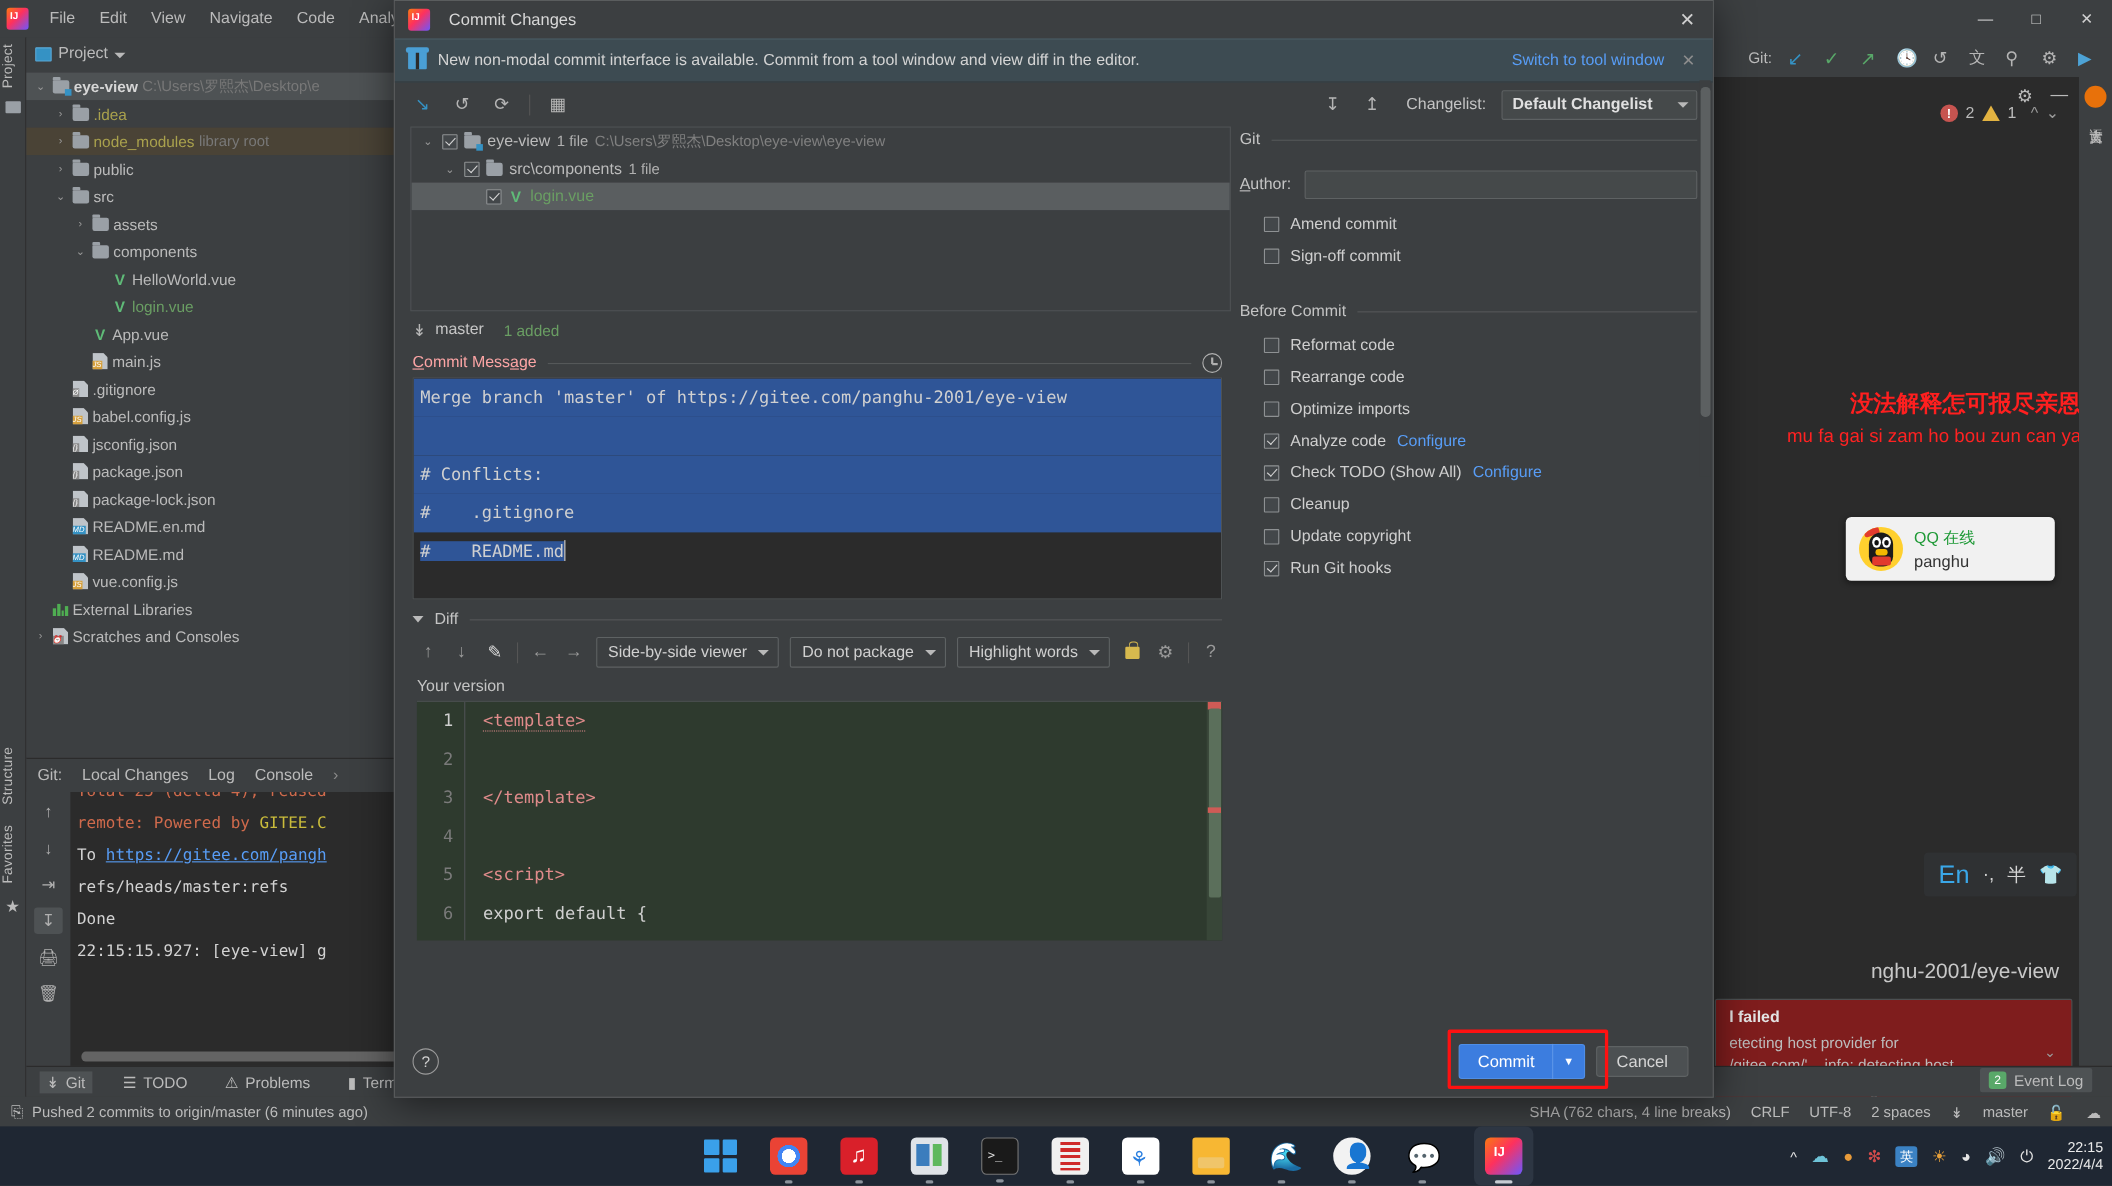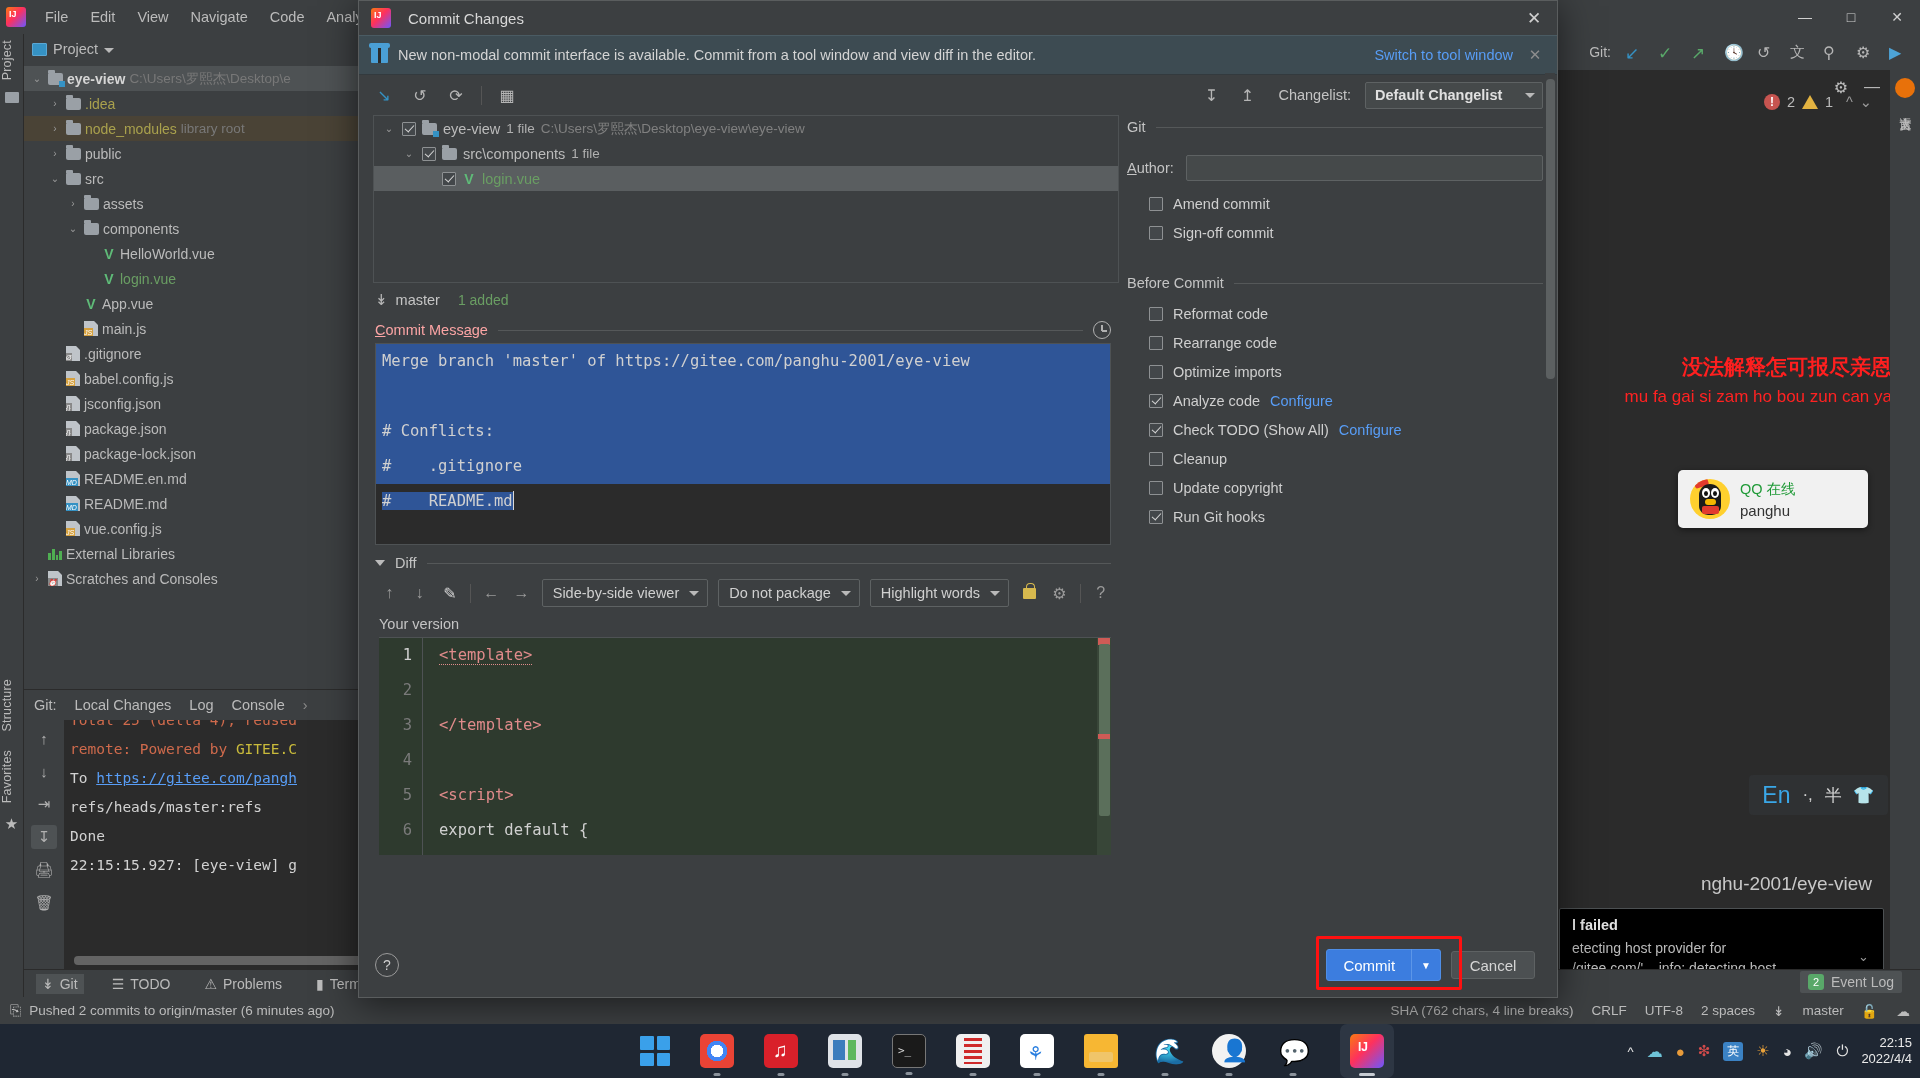--- a/index.html
+++ b/index.html
@@ -187,21 +187,21 @@
   }
   .ime-bar{
     position:absolute; right:32px; top:705px; height:40px; background:#2f3133;
     border-radius:4px; display:flex; align-items:center; gap:12px; padding:0 13px;
   }
   .ime-en{color:#3aa7e8;font-size:23px;}
   .ime-g{color:#d4d4d4;font-size:17px;}
 
   .notif-card{
     position:absolute; right:36px; top:838px; width:325px;
-    background:#000000; border:1px solid #4c5052; border-radius:2px; padding:8px 12px 0 12px;
+    background:#7f1d1d; border:1px solid #4c5052; border-radius:2px; padding:8px 12px 0 12px;
   }
   .nc-title{color:#e3e3e3;font-size:14.5px;font-weight:bold;margin-bottom:5px;}
   .nc-body{color:#bcbcbc;font-size:14px;line-height:20px;}
   .nc-more{
     border-top:1px solid #4c5052; margin:7px -12px 0 -12px; height:29px;
     display:flex;align-items:center;justify-content:center;color:#bbb;font-size:14px;
   }
   .nc-chev{position:absolute;right:14px;top:40px;color:#9a9a9a;font-size:13px;}
 
   

